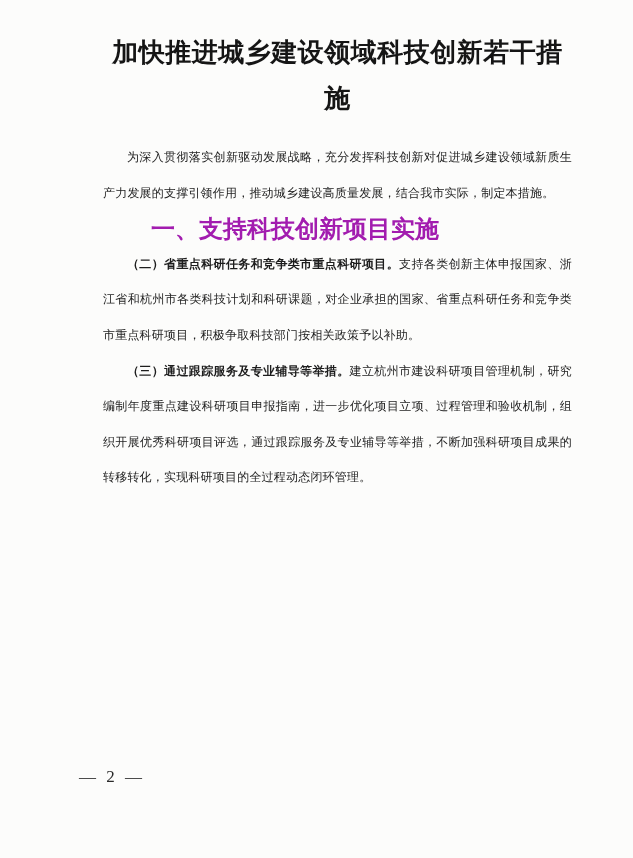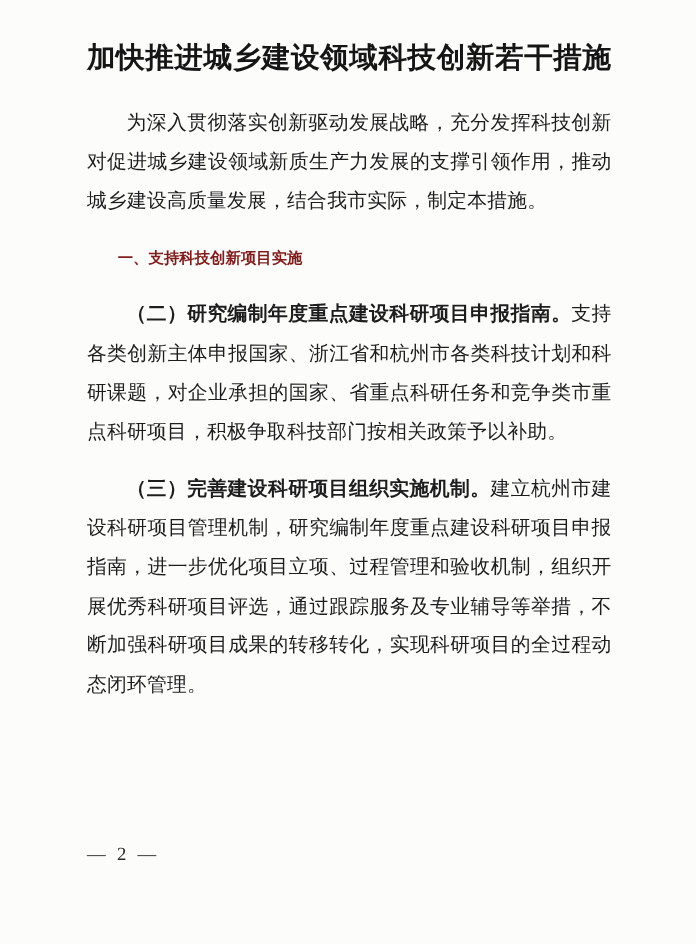--- a/index.html
+++ b/index.html
@@ -5,52 +5,53 @@
   html, body { margin: 0; padding: 0; }
   .page {
     position: relative;
     width: 633px;
     height: 858px;
     background: #fcfcfb;
     color: #1d1d1d;
     font-family: "Liberation Serif", "DejaVu Serif", serif;
     overflow: hidden;
     box-sizing: border-box;
+    padding-left: 40px;
   }
   .content {
     padding: 24px 61px 0 63px;
   }
   .doc-title {
     font-size: 26px;
     font-weight: 700;
     line-height: 46px;
     text-align: center;
     letter-spacing: 0.5px;
     margin: 6px 0 18px 0;
     color: #151515;
   }
   .body-para {
-    font-size: 18px;
+    font-size: 12px;
     line-height: 35.6px;
     text-align: justify;
     text-indent: 2em;
-    margin: 16px;
+    margin: 0;
     letter-spacing: 0.2px;
   }
   .item-lead {
     font-weight: 700;
   }
   .section-heading {
     font-family: "Liberation Sans", "DejaVu Sans", sans-serif;
-    font-size: 14px;
+    font-size: 24px;
     font-weight: 700;
     line-height: 35.6px;
     text-indent: 2em;
-    margin: 16px;
-    color: #7f1d1d;
+    margin: 0;
+    color: #a21caf;
   }
   .page-number {
     position: absolute;
     left: 79px;
     top: 764px;
     font-size: 17px;
     line-height: 26px;
     letter-spacing: 3px;
     color: #2a2a2a;
   }
@@ -61,21 +62,21 @@
 <div class="page">
   <div class="content">
 
     <h1 class="doc-title">加快推进城乡建设领域科技创新若干措施</h1>
 
     <p class="body-para">为深入贯彻落实创新驱动发展战略，充分发挥科技创新对促进城乡建设领域新质生产力发展的支撑引领作用，推动城乡建设高质量发展，结合我市实际，制定本措施。</p>
 
     <h2 class="section-heading">一、支持科技创新项目实施</h2>
 
 
-    <p class="body-para"><span class="item-lead">（二）研究编制年度重点建设科研项目申报指南。</span><span>支持各类创新主体申报国家、浙江省和杭州市各类科技计划和科研课题，对企业承担的国家、省重点科研任务和竞争类市重点科研项目，积极争取科技部门按相关政策予以补助。</span></p>
+    <p class="body-para"><span class="item-lead">（二）省重点科研任务和竞争类市重点科研项目。</span><span>支持各类创新主体申报国家、浙江省和杭州市各类科技计划和科研课题，对企业承担的国家、省重点科研任务和竞争类市重点科研项目，积极争取科技部门按相关政策予以补助。</span></p>
 
-    <p class="body-para"><span class="item-lead">（三）完善建设科研项目组织实施机制。</span><span>建立杭州市建设科研项目管理机制，研究编制年度重点建设科研项目申报指南，进一步优化项目立项、过程管理和验收机制，组织开展优秀科研项目评选，通过跟踪服务及专业辅导等举措，不断加强科研项目成果的转移转化，实现科研项目的全过程动态闭环管理。</span></p>
+    <p class="body-para"><span class="item-lead">（三）通过跟踪服务及专业辅导等举措。</span><span>建立杭州市建设科研项目管理机制，研究编制年度重点建设科研项目申报指南，进一步优化项目立项、过程管理和验收机制，组织开展优秀科研项目评选，通过跟踪服务及专业辅导等举措，不断加强科研项目成果的转移转化，实现科研项目的全过程动态闭环管理。</span></p>
 
 
   </div>
 
   <div class="page-number">— 2 —</div>
 </div>
 
 </body></html>

